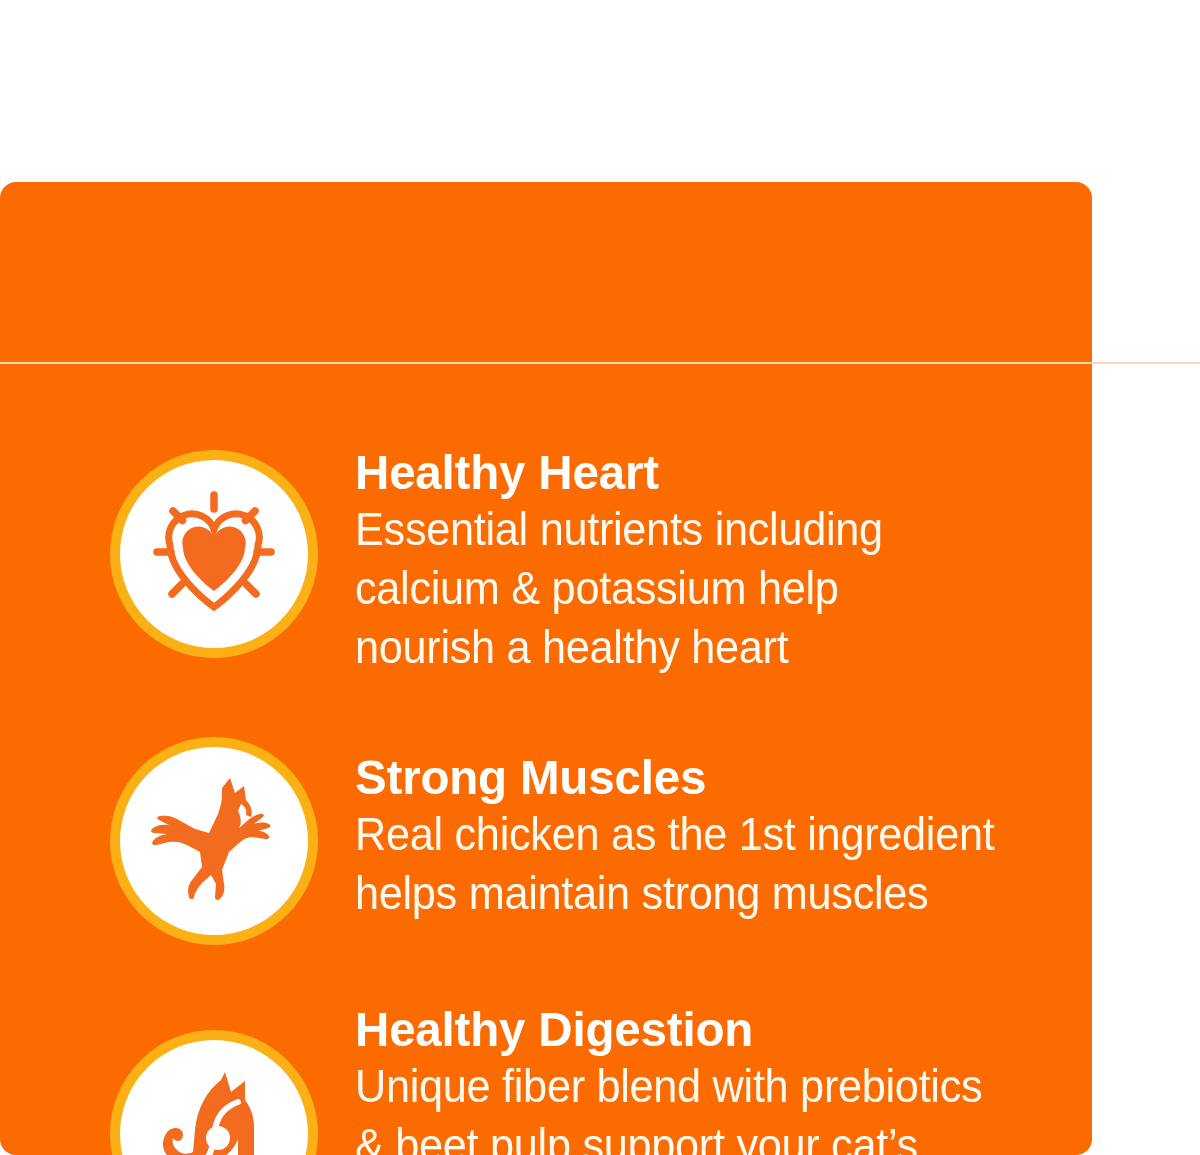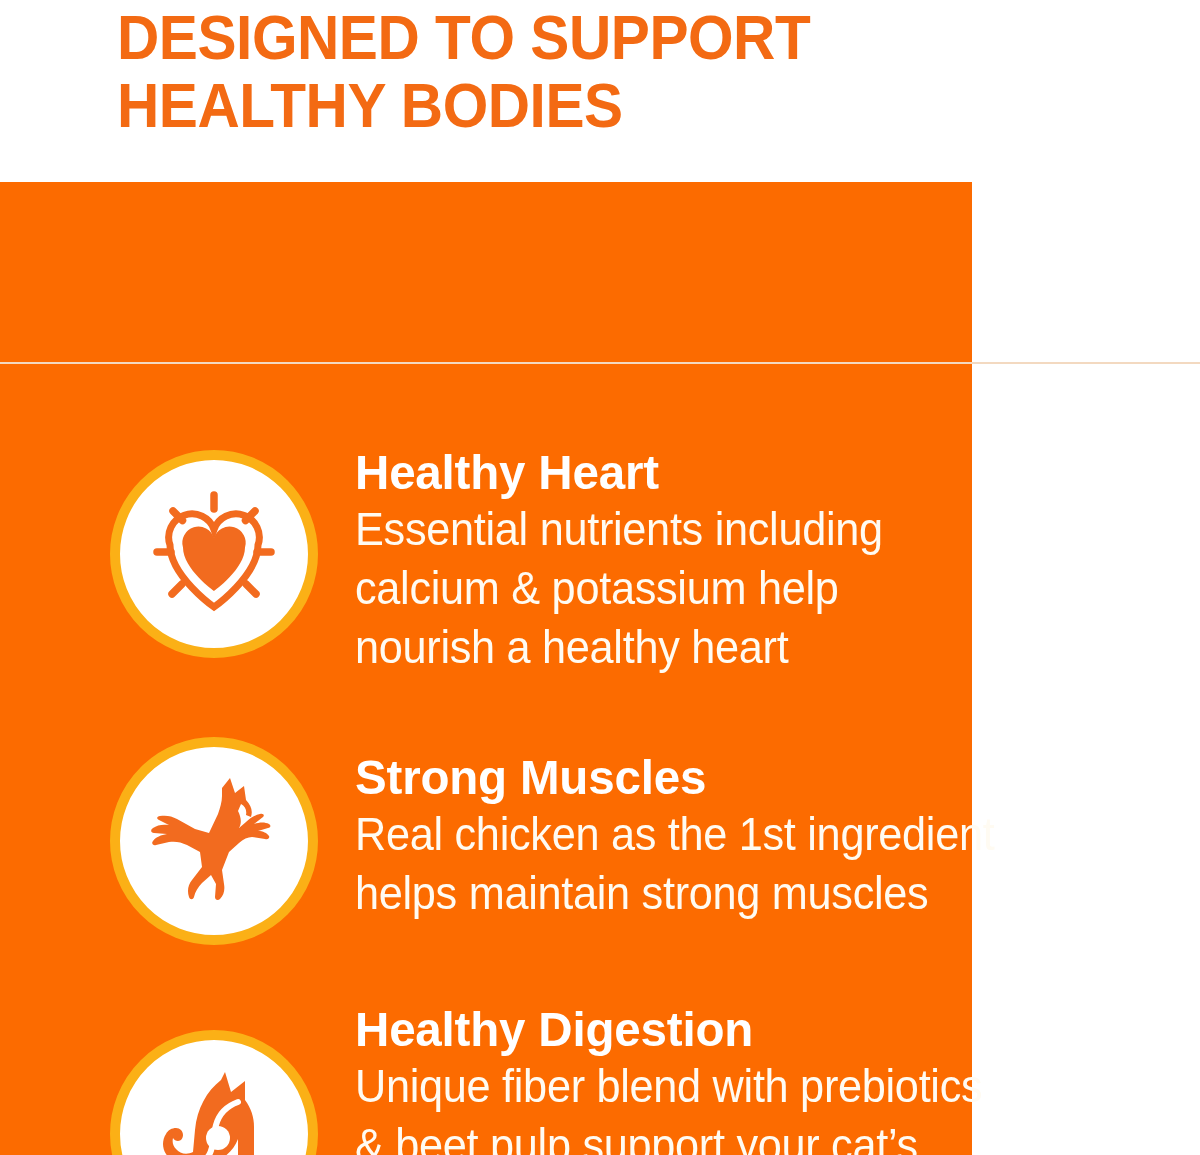--- a/index.html
+++ b/index.html
@@ -44,23 +44,24 @@
     text-transform: uppercase;
     transform: scaleX(0.93);
     transform-origin: left top;
     white-space: pre-line;
   }
 
   
   #panel {
     position: absolute;
     left: 0; top: 182px;
-    width: 972px;
+    width: 1092px;
     height: 973px;
     background: #FC6B00;
+    border-radius: 16px;
   }
   #panel-divider {
     position: absolute;
     left: 0; top: 180px;
     width: 1200px;
     height: 2px;
     background: #f3d9c0;
   }
 
   
@@ -126,24 +127,20 @@
   #row-digest   .benefit-text { top: -13px; }
 
   #row-muscles .icon-badge { top: 0; }
   #row-digest  .icon-badge { top: 16px; }
 </style>
 </head>
 <body>
 
 <div id="page">
 
-  <div id="header-band">
-    <h1 id="headline">DESIGNED TO SUPPORT
-HEALTHY BODIES</h1>
-  </div>
 
   <div id="panel">
     <div id="panel-divider"></div>
 
     <div class="benefit-row" id="row-heart">
       <div class="icon-badge">
         <svg width="150" height="150" viewBox="0 0 150 150" aria-hidden="true">
           <g fill="none" stroke="#F26B1F" stroke-width="7.5" stroke-linecap="round">
             <line x1="75" y1="16" x2="75" y2="30"></line>
             <line x1="34" y1="32" x2="43.5" y2="41.5"></line>

